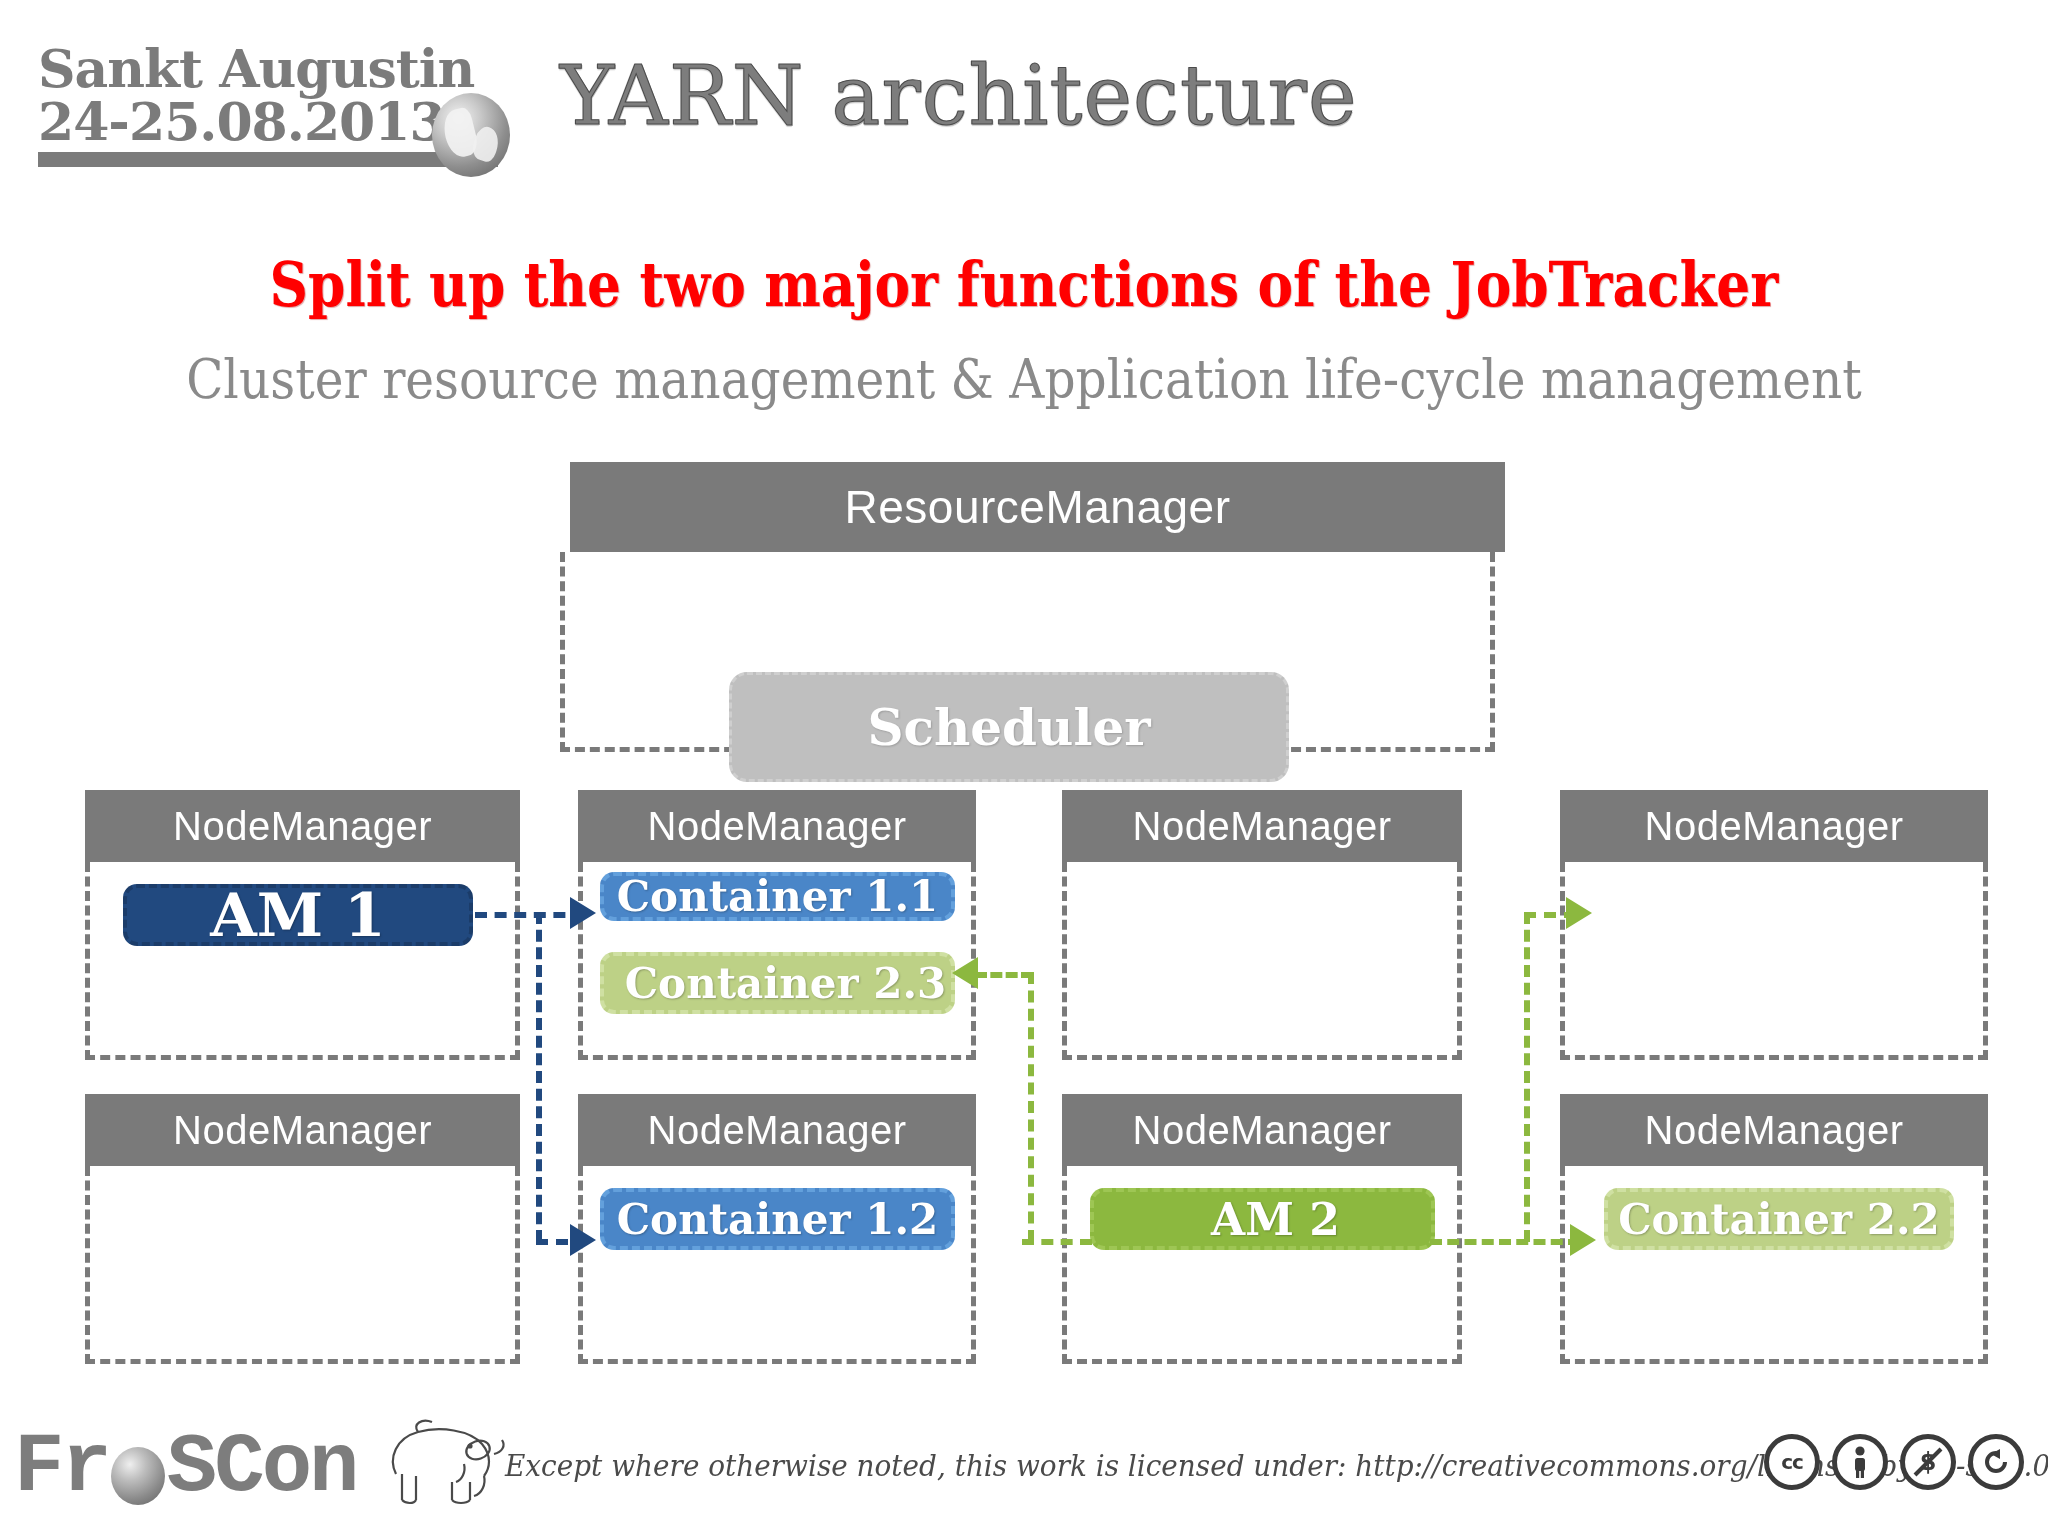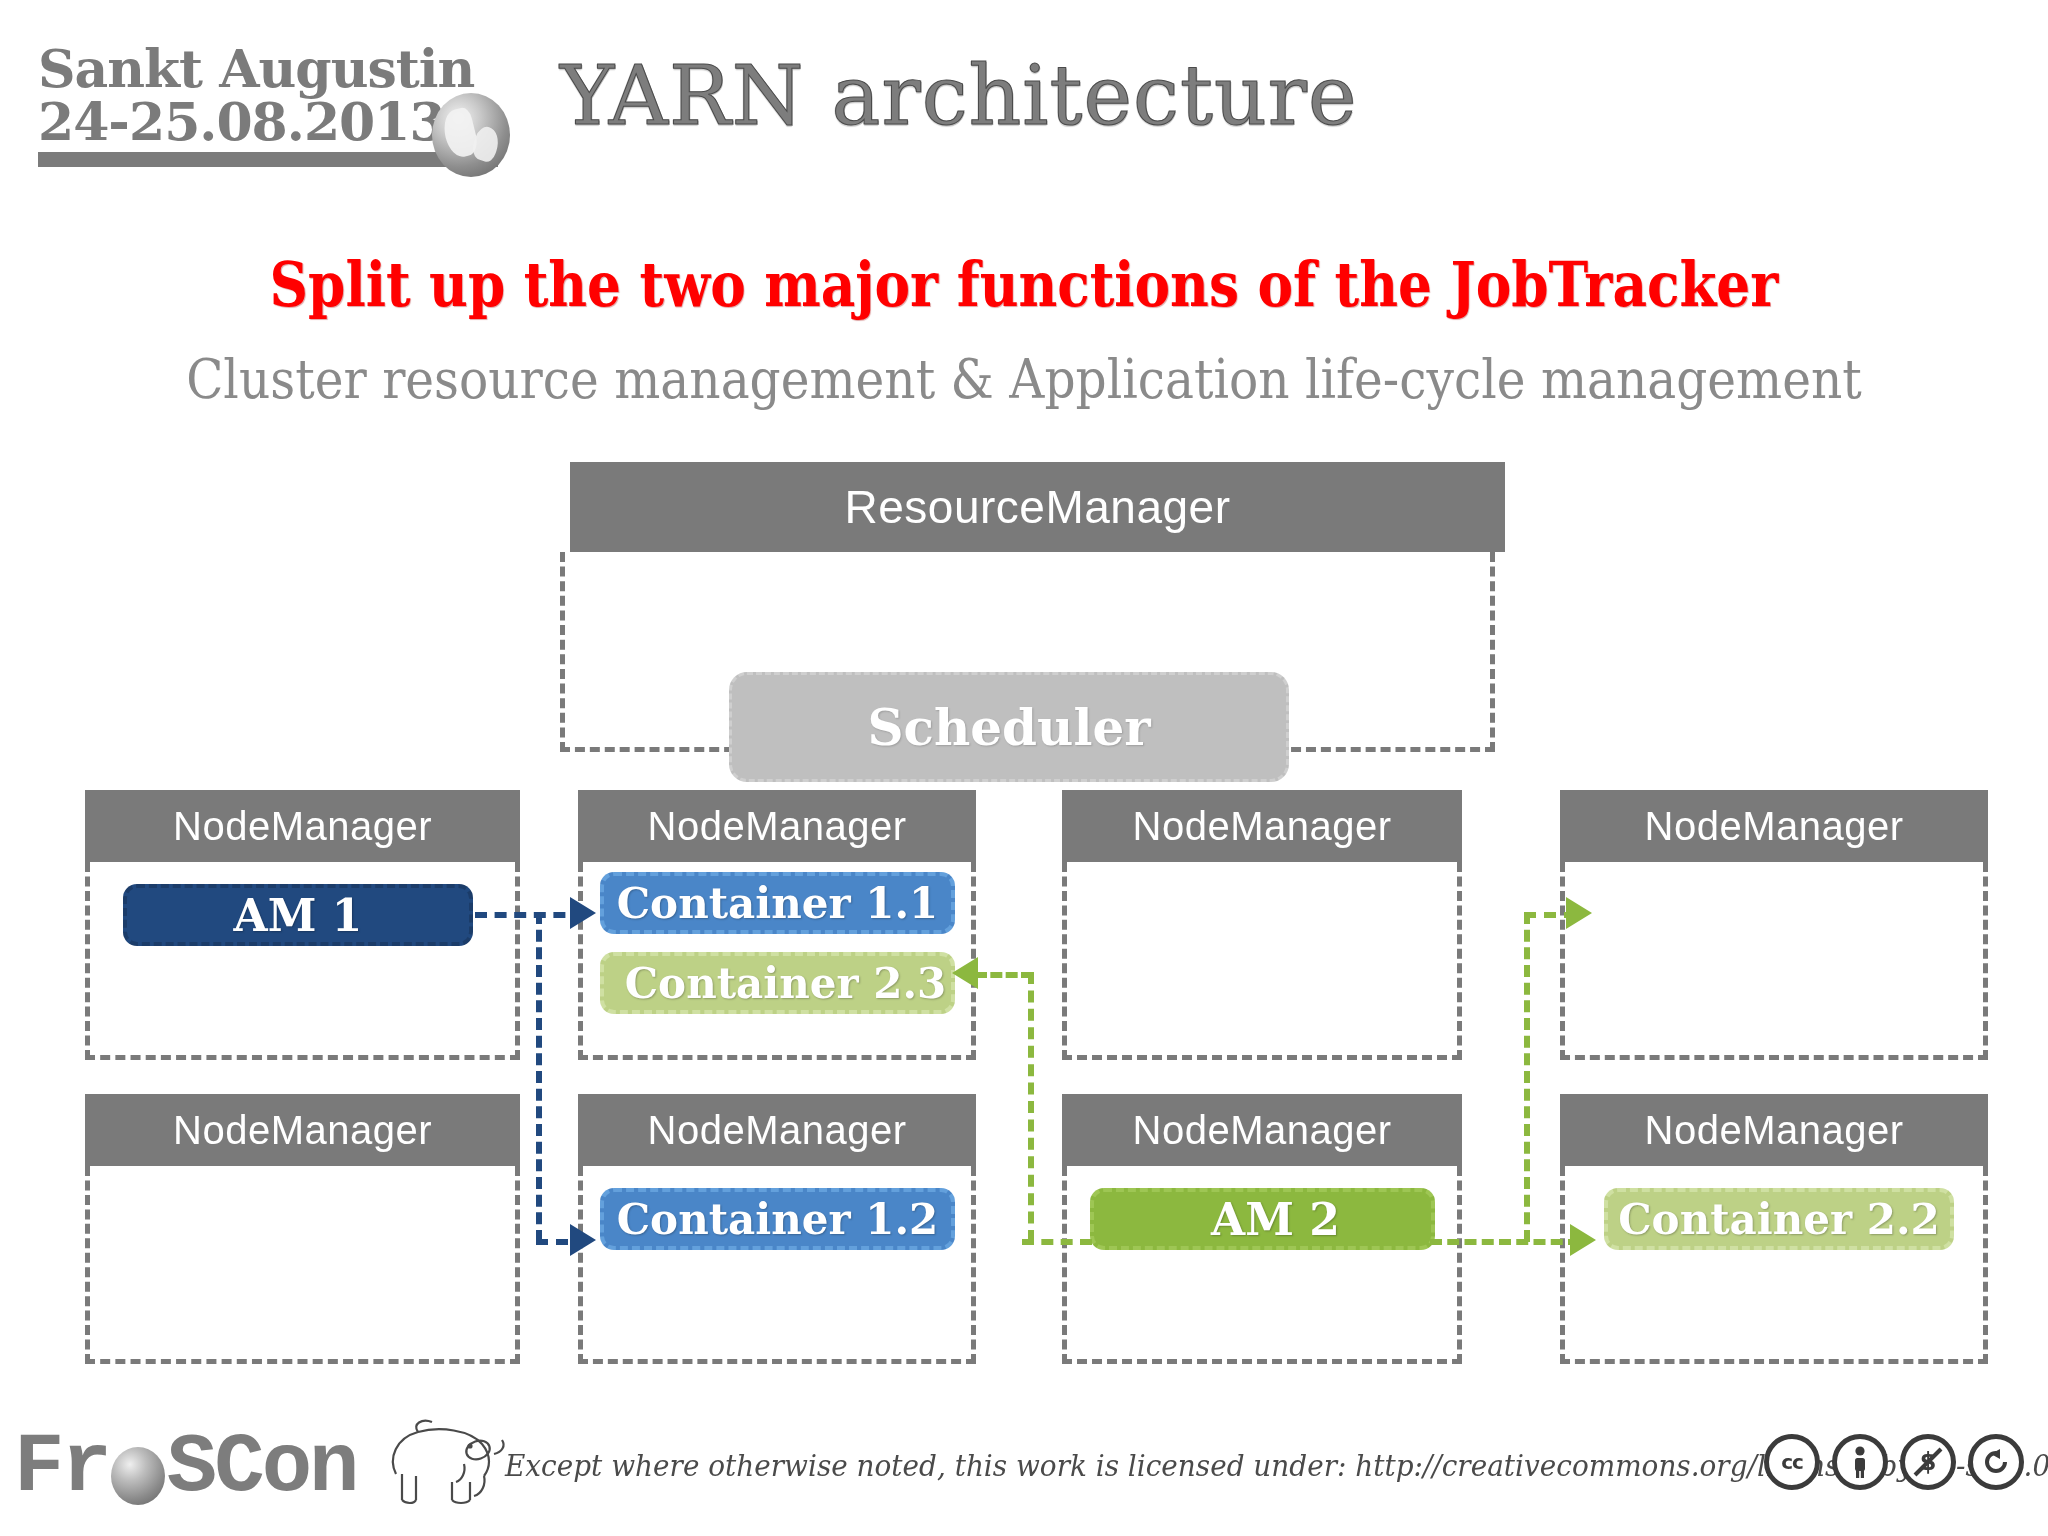--- a/index.html
+++ b/index.html
@@ -119,21 +119,21 @@
     position:absolute;
     border-radius:14px;
     box-sizing:border-box;
     display:flex;align-items:center;justify-content:center;
     color:#ffffff;
     font-family:"DejaVu Serif", serif;
     font-weight:bold;
     text-shadow:1px 1px 2px rgba(0,0,0,.25);
     white-space:nowrap;
   }
-  .chip.am1{background:#21497f;border:4px dashed #1b3c69;font-size:44px;}
+  .chip.am1{background:#21497f;border:4px dashed #1b3c69;font-size:60px;}
   .chip.c1{background:#4a86c8;border:4px dashed #63a0dc;font-size:42px;}
   .chip.c2{background:#bdd186;border:4px dashed #cfe0a2;font-size:42px;}
   .chip.am2{background:#8cb83f;border:4px dashed #9ec654;font-size:44px;}
 
   .conn{position:absolute;box-sizing:border-box;}
   .h-blue{border-top:6px dashed #21497f;}
   .v-blue{border-left:6px dashed #21497f;}
   .h-green{border-top:6px dashed #8cb83f;}
   .v-green{border-left:6px dashed #8cb83f;}
 
@@ -206,21 +206,21 @@
 
     <div class="node-box nm" style="left:85px;top:790px;width:435px;height:270px;">
       <div class="node-header">NodeManager</div>
       <div class="node-body" style="height:198px;"></div>
       <div class="chip am1" style="left:38px;top:94px;width:350px;height:62px;">AM 1</div>
     </div>
 
     <div class="node-box nm" style="left:578px;top:790px;width:398px;height:270px;">
       <div class="node-header">NodeManager</div>
       <div class="node-body" style="height:198px;"></div>
-      <div class="chip c1" style="left:22px;top:82px;width:355px;height:62px;text-align:center;">Container 1.1</div>
+      <div class="chip c1" style="left:22px;top:82px;width:355px;height:49px;text-align:center;">Container 1.1</div>
       <div class="chip c2" style="left:22px;top:162px;width:355px;height:62px;padding-left:16px;">Container 2.3</div>
     </div>
 
     <div class="node-box nm" style="left:1062px;top:790px;width:400px;height:270px;">
       <div class="node-header">NodeManager</div>
       <div class="node-body" style="height:198px;"></div>
     </div>
 
     <div class="node-box nm" style="left:1560px;top:790px;width:428px;height:270px;">
       <div class="node-header">NodeManager</div>

